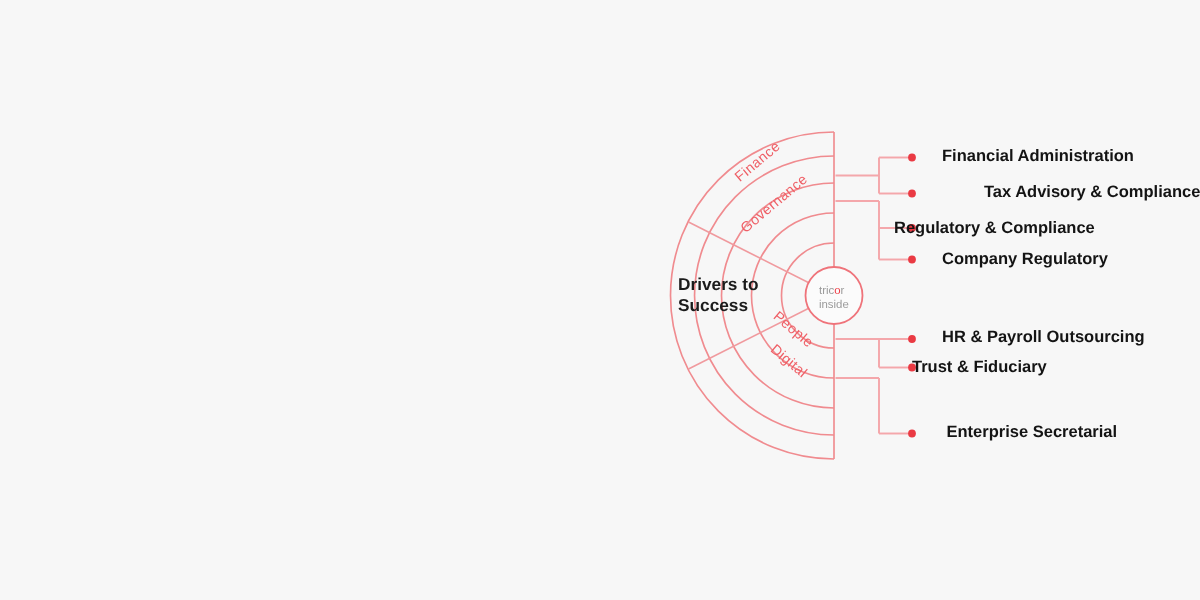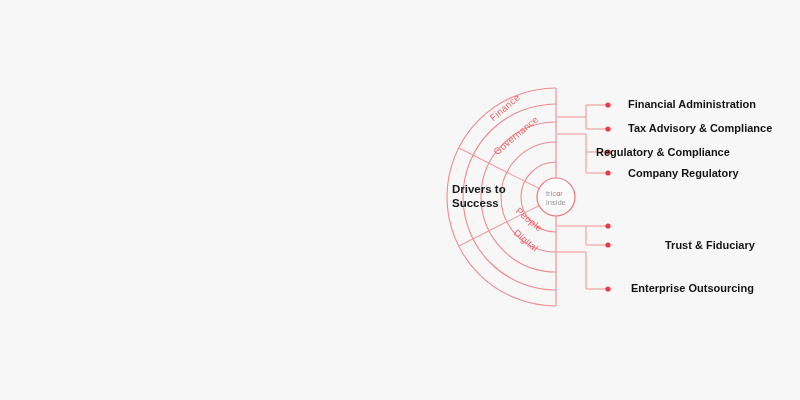--- a/index.html
+++ b/index.html
@@ -175,24 +175,25 @@
       <circle class="item-dot" cx="608" cy="152" r="2.6"></circle>
       <circle class="item-dot" cx="608" cy="173" r="2.6"></circle>
       <circle class="item-dot" cx="608" cy="226" r="2.6"></circle>
       <circle class="item-dot" cx="608" cy="245" r="2.6"></circle>
       <circle class="item-dot" cx="608" cy="289" r="2.6"></circle>
     </g>
   </svg>
 
   <div class="item-label" style="left:628px; top:99px;">Financial Administration</div>
 
-  <div class="item-label" style="left:628px; top:123px;">Tax Advisory &amp; Compliance</div>
+  <div class="item-label" style="left:656px; top:123px;">Tax Advisory &amp; Compliance</div>
 
   <div class="item-label" style="left:596px; top:147px;">Regulatory &amp; Compliance</div>
 
   <div class="item-label" style="left:628px; top:168px;">Company Regulatory</div>
 
+  <div class="item-label" style="left:628px; top:220px;">HR &amp; Payroll Outsourcing</div>
 
-  <div class="item-label" style="left:665px; top:240px;text-align:center;">Trust &amp; Fiduciary</div>
+  <div class="item-label" style="left:608px; top:240px;text-align:center;">Trust &amp; Fiduciary</div>
 
-  <div class="item-label" style="left:631px; top:283px;">Enterprise Outsourcing</div>
+  <div class="item-label" style="left:631px; top:283px;">Enterprise Secretarial</div>
 
 </div>
 
 </body></html>

